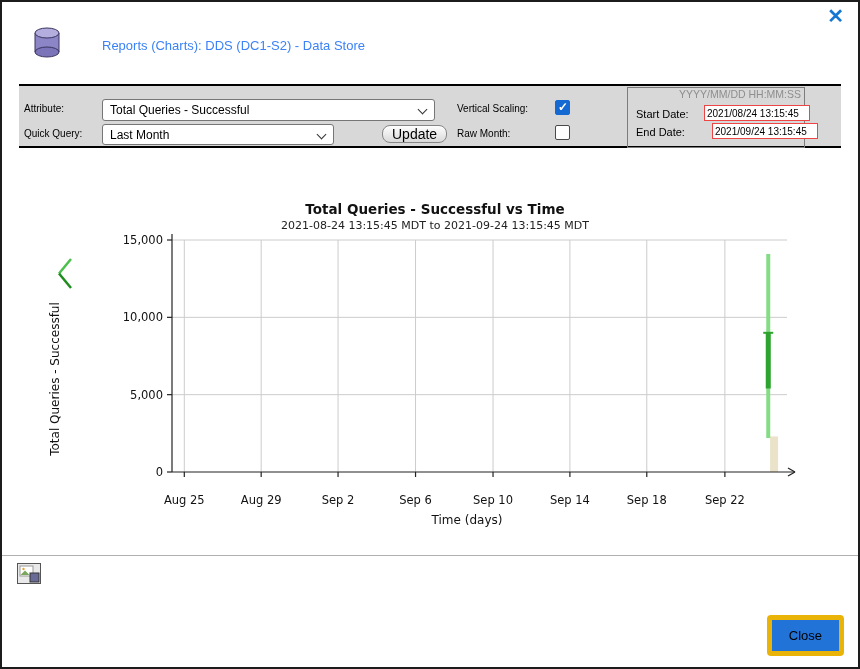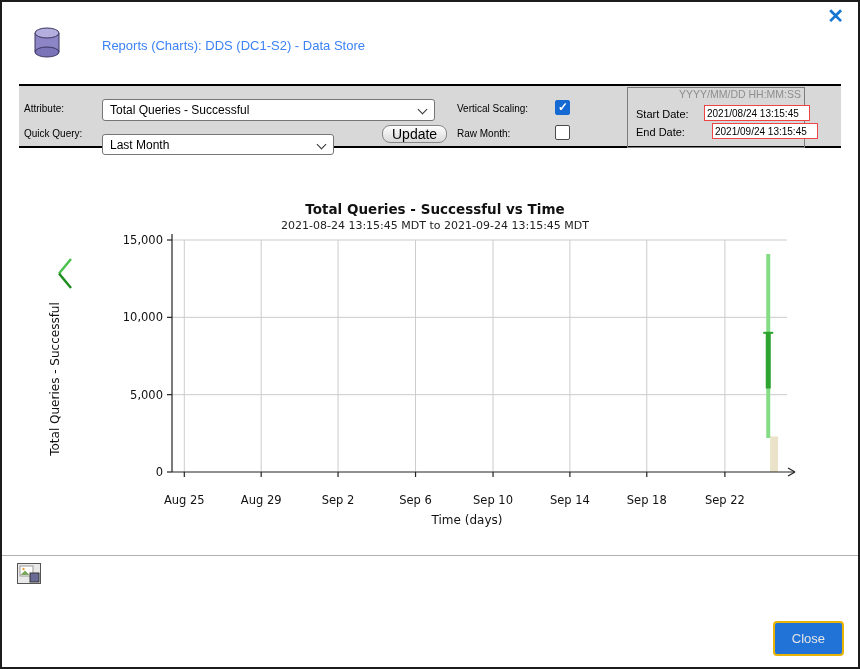--- a/index.html
+++ b/index.html
@@ -42,21 +42,21 @@
             border: 1px solid #ef4444; padding: 0 2px; background: #fff;
             font-family: "Liberation Sans", sans-serif; }
 
   #chart-svg { position: absolute; left: 0; top: 190px; }
   #chart-svg text { font-family: "DejaVu Sans", sans-serif; }
 
   .separator { position: absolute; left: 0; right: 0; top: 553px; height: 1px; background: #b0b0b0; }
   .save-icon { position: absolute; left: 15px; top: 561px; cursor: pointer; }
 
   .btn-close { position: absolute; right: 14px; bottom: 11px; background: #2273d8;
-               border: 2px solid #eab308; border-radius: 4px; color: #e5e5e5; font-size: 13px;
+               border: 5px solid #eab308; border-radius: 4px; color: #000000; font-size: 13px;
                padding: 8px 17px; cursor: pointer; font-family: "Liberation Sans", sans-serif; }
 </style>
 </head>
 <body>
 
 <div class="dialog">
 
   <span class="db-icon">
     <svg width="38" height="36" viewBox="0 0 38 36">
       <rect x="7" y="9" width="24" height="19" fill="#8d86c6"></rect>
@@ -71,21 +71,21 @@
   <div class="close-x">✕</div>
 
   <div class="toolbar">
     <span class="tlabel" style="left:5px; top:17px;">Attribute:</span>
     <div class="select" style="left:83px; top:13px; width:333px;">
       <span>Total Queries - Successful</span>
       <span class="chev"></span>
     </div>
 
     <span class="tlabel" style="left:5px; top:42px;">Quick Query:</span>
-    <div class="select small" style="left:83px; top:38px; width:232px;margin-top:10px;">
+    <div class="select small" style="left:83px; top:38px; width:232px;">
       <span>Last Month</span>
       <span class="chev"></span>
     </div>
     <button class="btn-update" style="left:363px; top:39px;">Update</button>
 
     <span class="tlabel" style="left:438px; top:17px;">Vertical Scaling:</span>
     <span class="checkbox checked" style="left:536px; top:14px;"></span>
 
     <span class="tlabel" style="left:438px; top:42px;">Raw Month:</span>
     <span class="checkbox" style="left:536px; top:39px;"></span>

